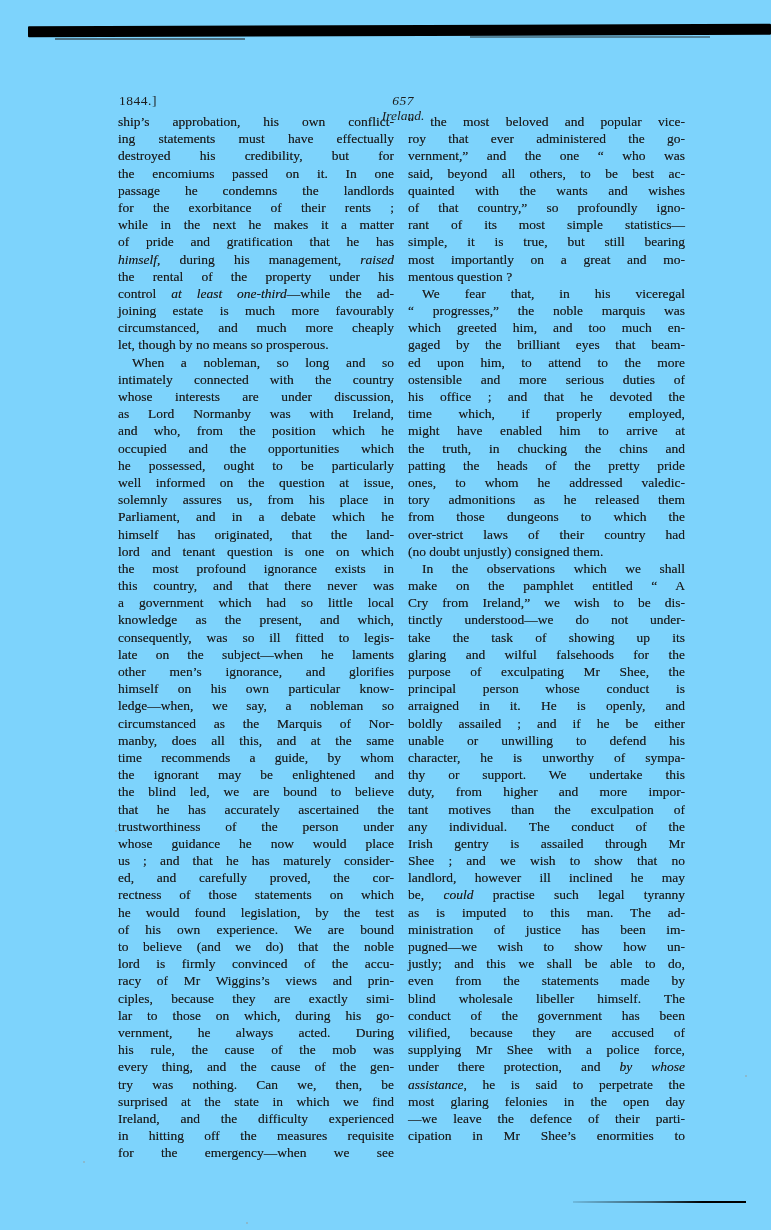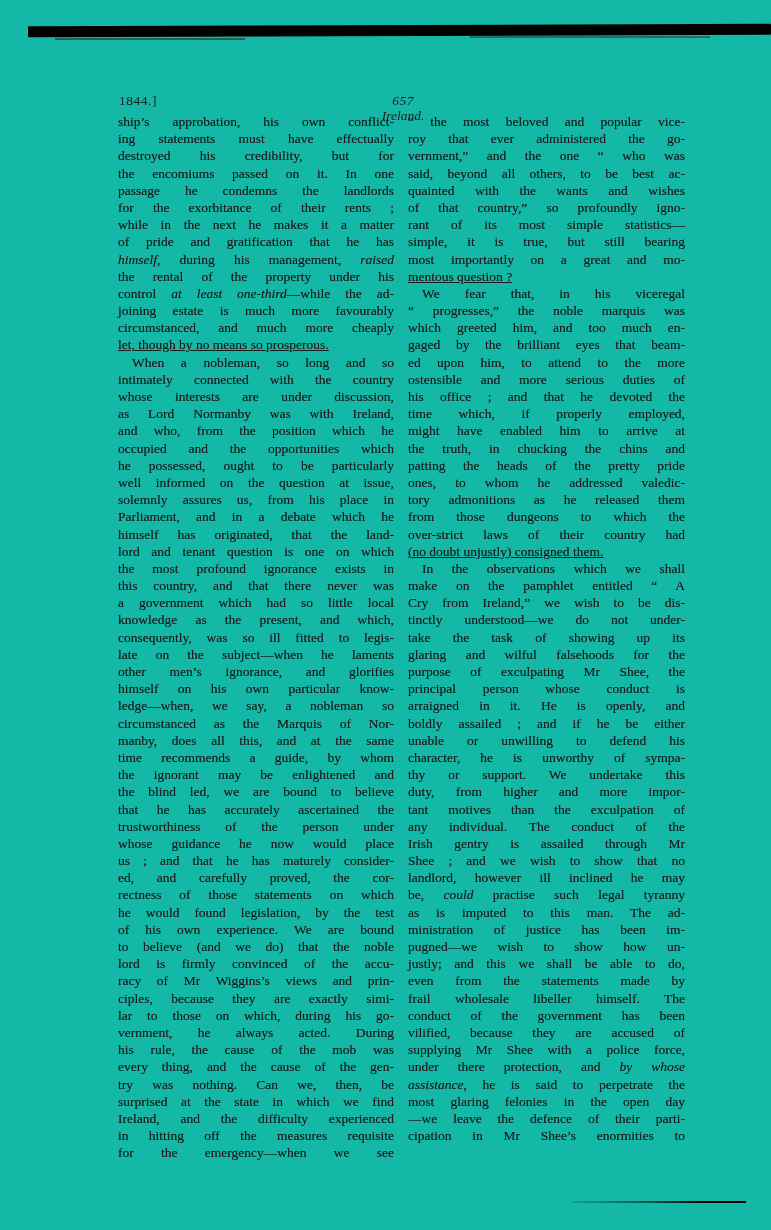--- a/index.html
+++ b/index.html
@@ -1,17 +1,17 @@
 <!DOCTYPE html>
 <html><head>
 <meta charset="utf-8">
 <style>
   html,body{margin:0;padding:0;background:#ffffff;}
   .page{
-    position:relative;width:771px;height:1230px;background:#14b8a6;overflow:hidden;
+    position:relative;width:771px;height:1230px;background:#7dd3fc;overflow:hidden;
     font-family:"Liberation Serif","DejaVu Serif",serif;color:#1c1c1c;
   }
   
   .scan-bar-top{position:absolute;left:28px;top:25px;width:743px;height:11px;background:#000;transform:rotate(-0.18deg);border-radius:1px;}
   .scan-streak-a{position:absolute;left:55px;top:38px;width:190px;height:2px;background:#222;opacity:.55;}
   .scan-streak-b{position:absolute;left:470px;top:36px;width:240px;height:2px;background:#222;opacity:.45;}
   .scan-line-bottom{position:absolute;left:573px;top:1201px;width:173px;height:2px;
     background:linear-gradient(to right, rgba(0,0,0,0.12), rgba(0,0,0,0.55) 45%, #000 75%);}
   .speck{position:absolute;width:2px;height:2px;background:#9a9a96;border-radius:50%;opacity:.6;}
   
@@ -21,21 +21,21 @@
   .h-right{left:118px;width:570px;text-align:center;letter-spacing:.5px;font-style:italic;}
   
   .col{position:absolute;top:113px;}
   .col-left{left:118px;width:276px;}
   .col-right{left:408px;width:277px;}
   .line{
     height:17.2px;line-height:17.2px;font-size:13.5px;white-space:nowrap;overflow:visible;
     text-align:justify;text-align-last:justify;
     text-shadow:0 0 .35px rgba(20,20,20,.55);
   }
-  .line.endline{text-align-last:left;text-decoration:underline;}
+  .line.endline{text-align-last:left;}
   .line.indent{text-indent:14px;}
   .it{font-style:italic;}
 </style>
 </head>
 <body>
 
 <div class="page">
   <div class="scan-bar-top"></div>
   <div class="scan-streak-a"></div>
   <div class="scan-streak-b"></div>
@@ -154,21 +154,21 @@
       <div class="line"><span>any individual. The conduct of the</span></div>
       <div class="line"><span>Irish gentry is assailed through Mr</span></div>
       <div class="line"><span>Shee ; and we wish to show that no</span></div>
       <div class="line"><span>landlord, however ill inclined he may</span></div>
       <div class="line"><span>be, </span><span class="it">could</span><span> practise such legal tyranny</span></div>
       <div class="line"><span>as is imputed to this man. The ad-</span></div>
       <div class="line"><span>ministration of justice has been im-</span></div>
       <div class="line"><span>pugned—we wish to show how un-</span></div>
       <div class="line"><span>justly; and this we shall be able to do,</span></div>
       <div class="line"><span>even from the statements made by</span></div>
-      <div class="line"><span>frail wholesale libeller himself. The</span></div>
+      <div class="line"><span>blind wholesale libeller himself. The</span></div>
       <div class="line"><span>conduct of the government has been</span></div>
       <div class="line"><span>vilified, because they are accused of</span></div>
       <div class="line"><span>supplying Mr Shee with a police force,</span></div>
       <div class="line"><span>under there protection, and </span><span class="it">by whose</span></div>
       <div class="line"><span class="it">assistance</span><span>, he is said to perpetrate the</span></div>
       <div class="line"><span>most glaring felonies in the open day</span></div>
       <div class="line"><span>—we leave the defence of their parti-</span></div>
       <div class="line"><span>cipation in Mr Shee’s enormities to</span></div>
     </div>
 

